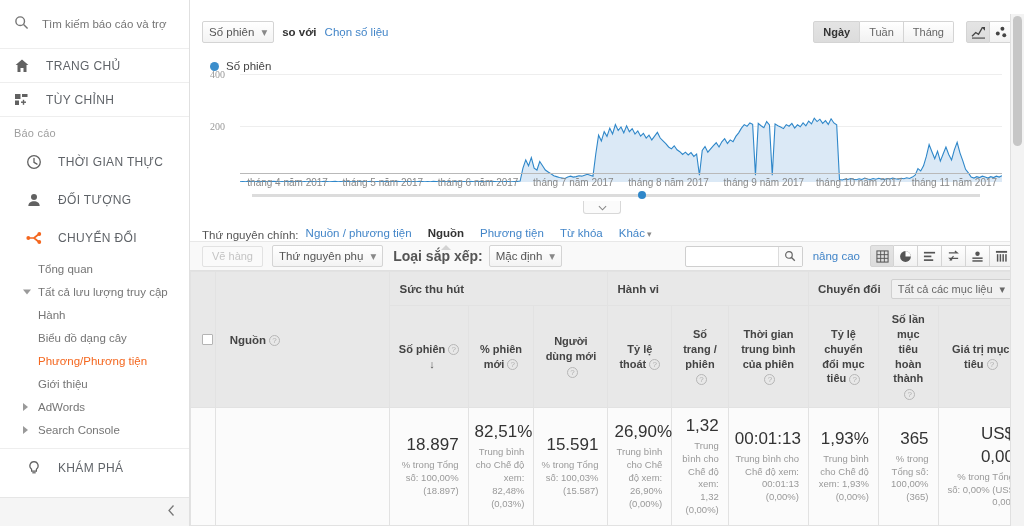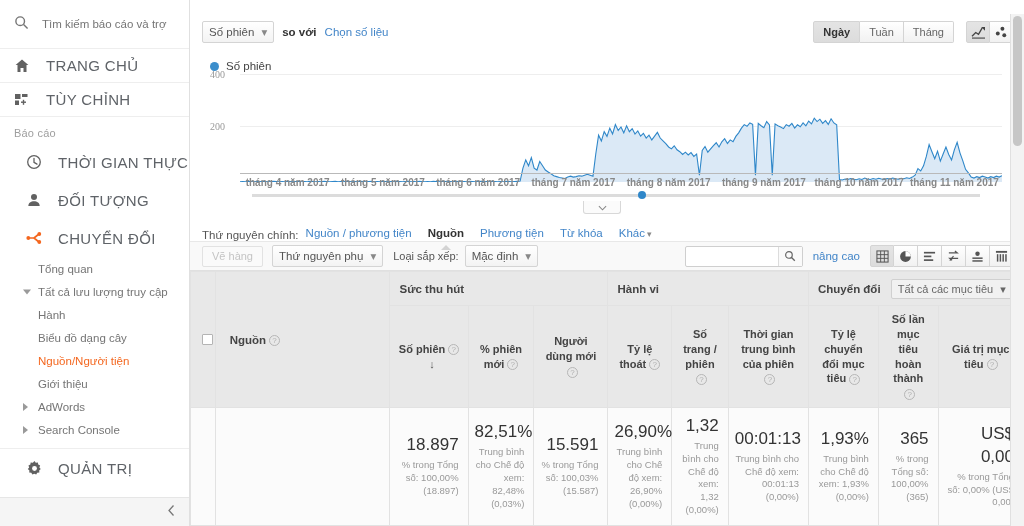--- a/index.html
+++ b/index.html
@@ -36,21 +36,21 @@
     height: 34px; display: flex; align-items: center;
     padding-left: 26px; cursor: pointer;
   }
   .sb-row.tall { height: 38px; }
   .sb-top {
     height: 34px; display: flex; align-items: center;
     padding-left: 14px; border-bottom: 1px solid #eeeeee; cursor: pointer;
   }
   .sb-ico { width: 24px; flex: 0 0 24px; display: flex; align-items: center; }
   .sb-label {
-    font-size: 15px; letter-spacing: .35px; color: #5f6368;
+    font-size: 12px; letter-spacing: .35px; color: #5f6368;
     padding-left: 8px; text-transform: uppercase;
   }
   .sb-section {
     font-size: 11px; color: #9e9e9e; padding: 10px 0 4px 14px;
     letter-spacing: .2px;
   }
   .sb-sub {
     height: 23px; display: flex; align-items: center;
     font-size: 11.5px; color: #757575; cursor: pointer;
     padding-left: 38px; position: relative;
@@ -116,21 +116,21 @@
   
   .chart-wrap { padding: 6px 22px 0 12px; position: relative; }
   .legend { display: flex; align-items: center; padding: 4px 0 2px 8px; }
   .legend .dot { width: 9px; height: 9px; border-radius: 50%; background: #3c8ecc; }
   .legend .lbl { font-size: 11.5px; color: #444; margin-left: 7px; }
   .plot { position: relative; height: 100px; margin-left: 8px; font-family: Liberation Serif, serif; }
   .ytick { position: absolute; left: 0; font-size: 10px; color: #999; }
   .gridline { position: absolute; left: 30px; right: 0; border-top: 1px solid #eeeeee; }
   .svgbox { position: absolute; left: 30px; right: 0; top: 0; bottom: 0; }
   .axis-line { position: absolute; left: 30px; right: 0; bottom: 0; border-top: 1px solid #b9b9b9; }
-  .xlabels { position: relative; height: 18px; margin-left: 38px; font-weight: bold; }
+  .xlabels { position: relative; height: 18px; margin-left: 38px; }
   .xlabels span {
     position: absolute; font-size: 10px; color: #888; top: 3px;
     transform: translateX(-50%); white-space: nowrap;
   }
   .scroll-strip {
     position: relative; height: 9px; margin: 0 22px 0 50px;
   }
   .scroll-bar {
     position: absolute; left: 0; right: 0; top: 2px; height: 3px; background: #dcdcdc;
   }
@@ -167,21 +167,21 @@
   
   .ctrl-row {
     height: 30px; display: flex; align-items: center; padding: 0 10px 0 12px;
     background: #f9f9f9; border-top: 1px solid #e8e8e8; border-bottom: 1px solid #e0e0e0;
   }
   .ghost-btn {
     height: 21px; border: 1px solid #e2e2e2; border-radius: 2px;
     background: #fafafa; color: #c4c4c4; font-size: 11px;
     display: flex; align-items: center; padding: 0 9px; margin-right: 9px;
   }
-  .ctrl-lbl { font-size: 11px; color: #555; margin: 0 6px 0 10px; }
+  .ctrl-lbl { font-size: 14px; color: #555; margin: 0 6px 0 10px; font-weight: bold; }
   .search-box {
     height: 21px; width: 118px; border: 1px solid #cfcfcf; border-radius: 2px;
     background: #fff; display: flex; align-items: center;
   }
   .search-box input {
     border: 0; outline: 0; width: 92px; font-size: 11px; padding-left: 5px;
     font-family: "Liberation Sans", sans-serif; color: #555; background: transparent;
   }
   .search-btn {
     width: 24px; height: 19px; border-left: 1px solid #dcdcdc;
@@ -317,36 +317,45 @@
       <span class="caret caret-down"></span>
       <span>Tất cả lưu lượng truy cập</span>
     </div>
     <div class="sb-sub">
       <span>Hành</span>
     </div>
     <div class="sb-sub">
       <span>Biểu đồ dạng cây</span>
     </div>
     <div class="sb-sub active">
-      <span>Nguồn/Người tiện</span>
+      <span>Phương/Phương tiện</span>
     </div>
     <div class="sb-sub">
       <span>Giới thiệu</span>
     </div>
     <div class="sb-sub">
       <span class="caret caret-right"></span>
       <span>AdWords</span>
     </div>
     <div class="sb-sub">
       <span class="caret caret-right"></span>
       <span>Search Console</span>
     </div>
 
     <div class="sb-divider"></div>
 
+    <div class="sb-row tall">
+      <span class="sb-ico">
+        <svg width="16" height="16" viewBox="0 0 16 16">
+            <path d="M8 1.6a4.2 4.2 0 0 0-2.4 7.6v2h4.8v-2A4.2 4.2 0 0 0 8 1.6z" fill="none" stroke="#616161" stroke-width="1.2"></path>
+            <rect x="6.3" y="12.2" width="3.4" height="1.2" fill="#616161"></rect>
+          </svg>
+      </span>
+      <span class="sb-label">KHÁM PHÁ</span>
+    </div>
 
     <div class="sb-row tall">
       <span class="sb-ico">
         <svg width="17" height="17" viewBox="0 0 16 16">
             <path d="M8 0.9 9.2 2.6 11.2 2.3 11.5 4.3 13.3 5.1 12.6 7 13.9 8.5 12.4 9.8 12.6 11.8 10.6 12 9.6 13.7 7.8 12.9 6 13.7 5 12 3 11.8 3.2 9.8 1.7 8.5 3 7 2.3 5.1 4.1 4.3 4.4 2.3 6.4 2.6z" fill="#616161"></path>
             <circle cx="8" cy="8" r="2.3" fill="#fff"></circle>
           </svg>
       </span>
       <span class="sb-label">QUẢN TRỊ</span>
     </div>
@@ -534,21 +543,21 @@
               <span class="cb"></span>
             </th>
             <th class="grp-head" rowspan="2" style="padding-left:14px;vertical-align:middle">
               <span>Nguồn</span><span class="qmark">?</span>
             </th>
             <th class="grp-head" colspan="3">Sức thu hút</th>
             <th class="grp-head" colspan="3">Hành vi</th>
             <th class="grp-head" colspan="3">
               <span>Chuyển đổi</span>
               <span class="conv-sel">
-                <span>Tất cả các mục tiêu</span>
+                <span>Tất cả các mục liệu</span>
                 <span class="dd" style="margin-left:7px">▾</span>
               </span>
             </th>
           </tr>
           <tr>
             <th class="col-head">
               <span>Số phiên</span><span class="qmark">?</span><span class="sortarrow">↓</span>
             </th>
             <th class="col-head">
               <span>% phiên mới</span><span class="qmark">?</span>

